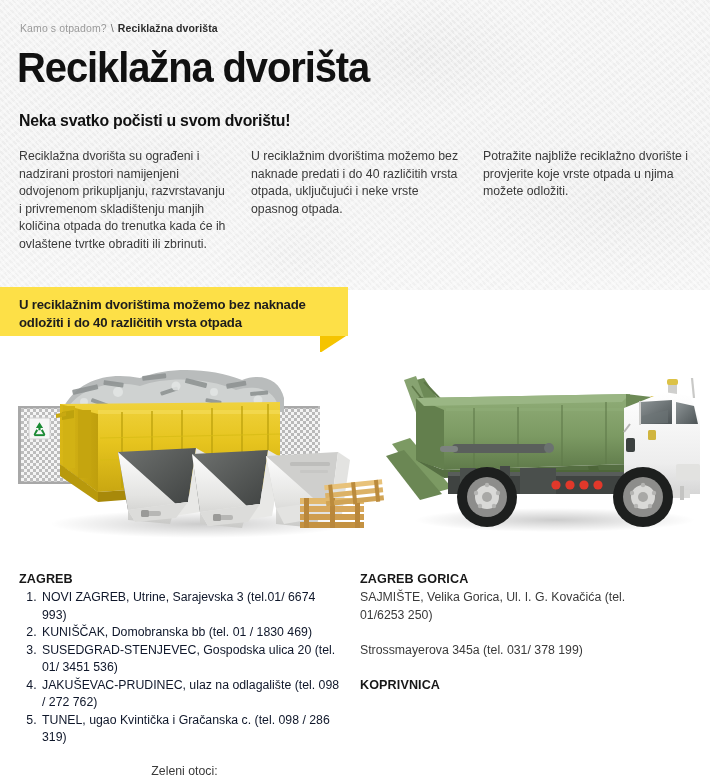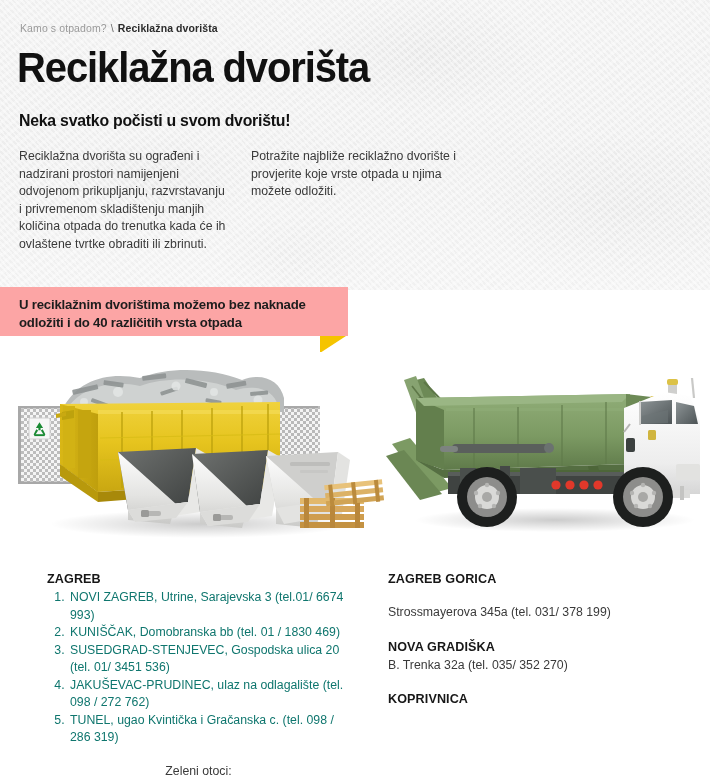--- a/index.html
+++ b/index.html
@@ -110,21 +110,21 @@
     left: 0;
     top: 287px;
     width: 348px;
     height: 66px;
   }
   .callout {
     position: absolute;
     left: 0; top: 0;
     width: 348px;
     height: 49px;
-    background: #fca5a5;
+    background: #fde047;
     box-sizing: border-box;
     padding: 9px 16px 16px 19px;
   }
   .callout-text {
     font-size: 13.2px;
     line-height: 17.5px;
     font-weight: bold;
     color: #1d1d1d;
     letter-spacing: -0.2px;
   }
@@ -160,34 +160,34 @@
   .loc-col-left  { width: 350px; padding-left: 19px; box-sizing: border-box; }
   .loc-col-right { width: 350px; padding-left: 10px; box-sizing: border-box; }
 
   .city-name {
     font-size: 12.6px;
     font-weight: bold;
     color: #171717;
     letter-spacing: 0.1px;
     margin: 0 0 3px 0;
   }
-  .city-block { margin-bottom: 18px; margin-left: 28px; }
+  .city-block { margin-bottom: 18px; }
   .city-addr {
     font-size: 12.3px;
     line-height: 17.5px;
     color: #3a3a3a;
     margin: 0;
     max-width: 300px;
   }
   ol.loc-list {
     margin: 2px 0 0 0;
     padding-left: 21px;
     font-size: 12.3px;
     line-height: 17.5px;
-    color: #0f766e;
+    color: #0f172a;
   }
   ol.loc-list li { margin: 0 0 0 0; padding-left: 2px; max-width: 300px; }
   .green-islands {
     font-size: 12.3px;
     line-height: 17.5px;
     color: #3a3a3a;
     margin: 16px 0 0 0;
     text-align: center;
   }
 </style>
@@ -203,20 +203,23 @@
     <span class="crumb-sep">\</span>
     <span class="crumb-cur">Reciklažna dvorišta</span>
   </div>
 
   <h1 class="page-title">Reciklažna dvorišta</h1>
   <h2 class="page-subtitle">Neka svatko počisti u svom dvorištu!</h2>
 
   <div class="intro-cols">
     <div class="intro-col">
       <p>Reciklažna dvorišta su ograđeni i nadzirani prostori namijenjeni odvojenom prikupljanju, razvrstavanju i privremenom skladištenju manjih količina otpada do trenutka kada će ih ovlaštene tvrtke obraditi ili zbrinuti.</p>
+    </div>
+    <div class="intro-col">
+      <p>U reciklažnim dvorištima možemo bez naknade predati i do 40 različitih vrsta otpada, uključujući i neke vrste opasnog otpada.</p>
     </div>
     <div class="intro-col">
       <p>Potražite najbliže reciklažno dvorište i provjerite koje vrste otpada u njima možete odložiti.</p>
     </div>
   </div>
 
   <div class="callout-wrap">
     <div class="callout">
       <div class="callout-text">U reciklažnim dvorištima možemo bez naknade odložiti i do 40 različitih vrsta otpada</div>
     </div>
@@ -500,27 +503,24 @@
           <li>JAKUŠEVAC-PRUDINEC, ulaz na odlagalište (tel. 098 / 272 762)</li>
           <li>TUNEL, ugao Kvintička i Gračanska c. (tel. 098 / 286 319)</li>
         </ol>
         <p class="green-islands">Zeleni otoci:</p>
       </div>
     </div>
 
     <div class="loc-col-right">
       <div class="city-block">
         <div class="city-name">ZAGREB GORICA</div>
+        <p class="city-addr">SAJMIŠTE, Velika Gorica, Ul. I. G. Kovačića (tel. 01/6253 250)</p>
       </div>
       <div class="city-block">
         <p class="city-addr">Strossmayerova 345a (tel. 031/ 378 199)</p>
-      </div>
-      <div class="city-block">
-        <div class="city-name">NOVA GRADIŠKA</div>
-        <p class="city-addr">B. Trenka 32a (tel. 035/ 352 270)</p>
       </div>
       <div class="city-block">
         <div class="city-name">KOPRIVNICA</div>
         <p class="city-addr"></p>
       </div>
     </div>
 
   </div>
 
 </div>

